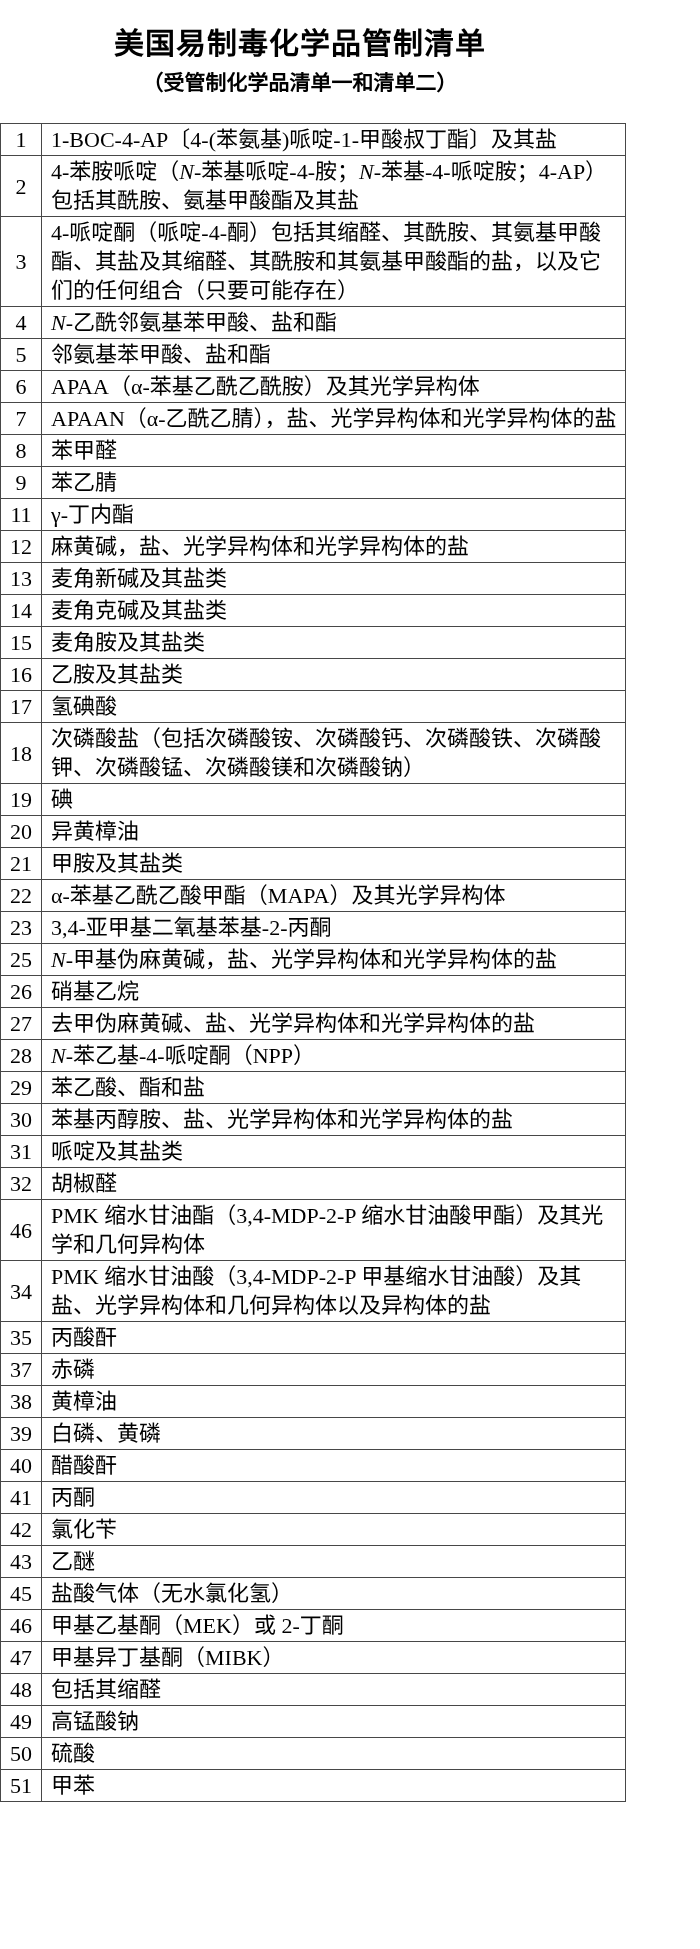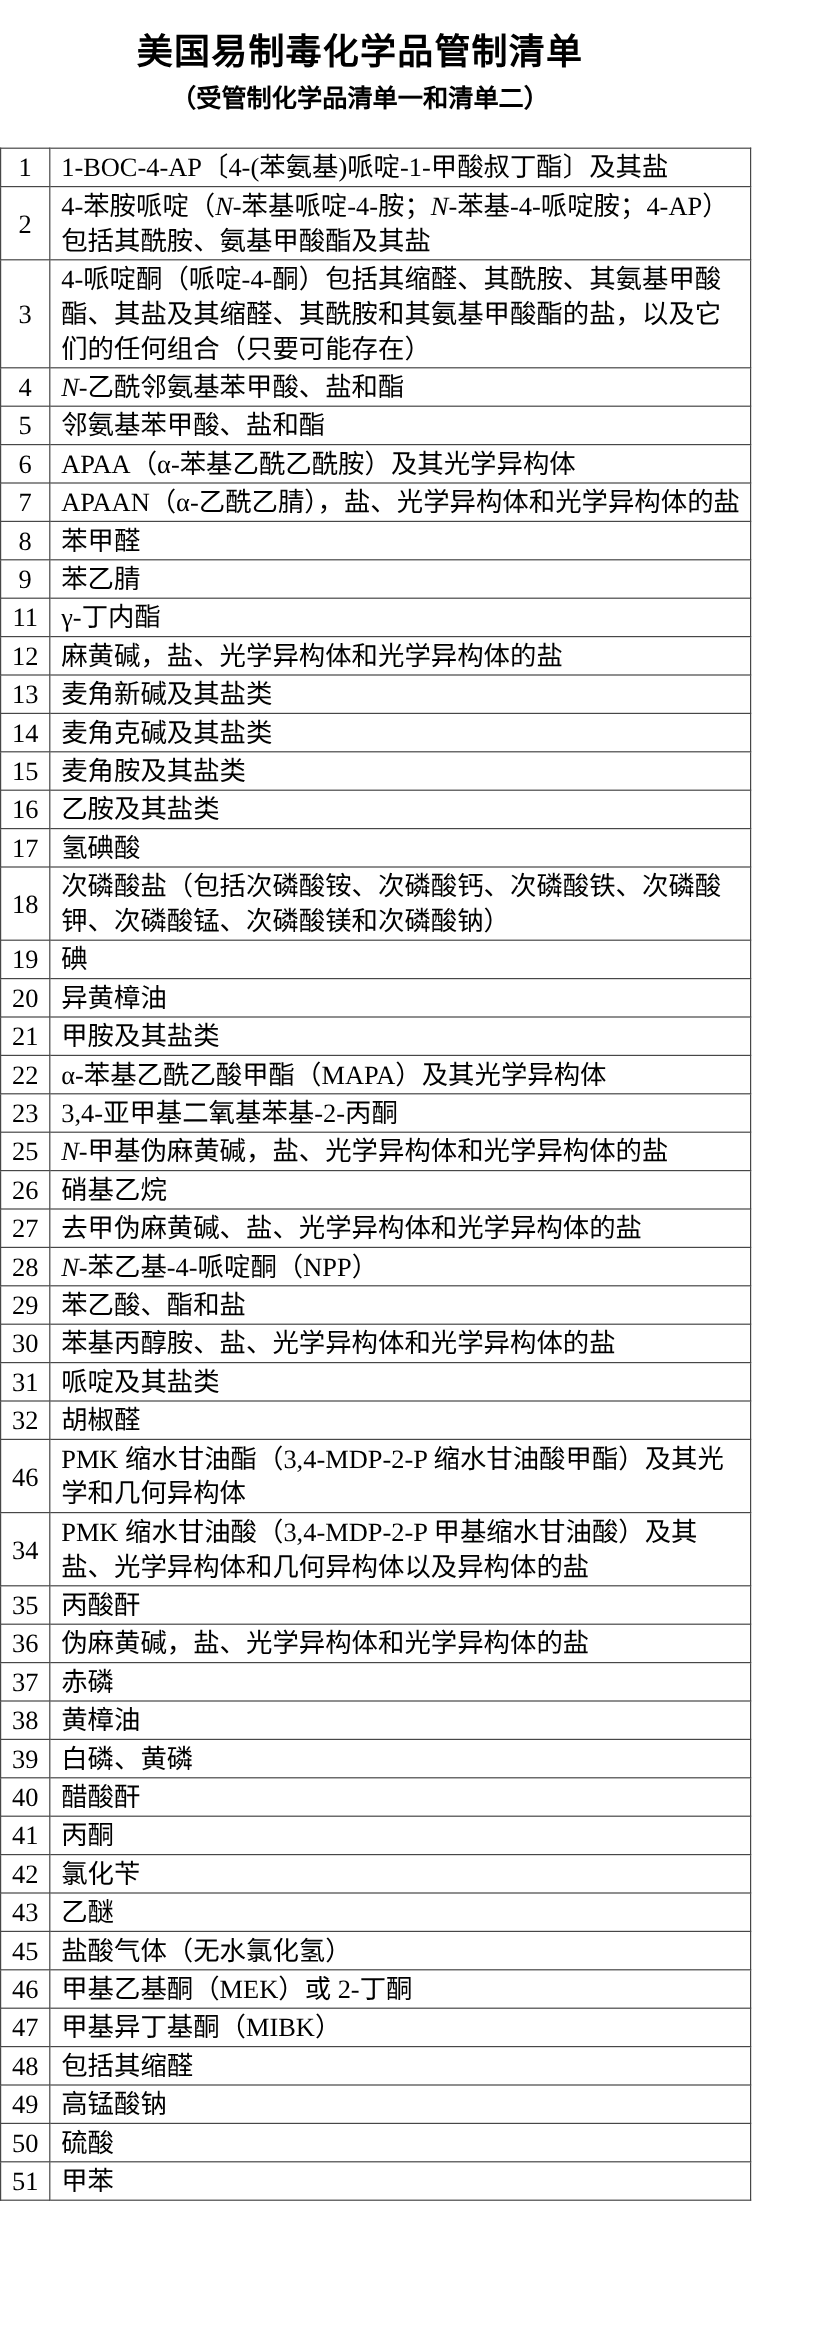--- a/index.html
+++ b/index.html
@@ -197,24 +197,20 @@
         </tr>
         <tr>
           <td class="num">34</td>
           <td class="name">PMK 缩水甘油酸（3,4-MDP-2-P 甲基缩水甘油酸）及其盐、光学异构体和几何异构体以及异构体的盐</td>
         </tr>
         <tr>
           <td class="num">35</td>
           <td class="name">丙酸酐</td>
         </tr>
         <tr>
-          <td class="num">36</td>
-          <td class="name">伪麻黄碱，盐、光学异构体和光学异构体的盐</td>
-        </tr>
-        <tr>
           <td class="num">37</td>
           <td class="name">赤磷</td>
         </tr>
         <tr>
           <td class="num">38</td>
           <td class="name">黄樟油</td>
         </tr>
         <tr>
           <td class="num">39</td>
           <td class="name">白磷、黄磷</td>

